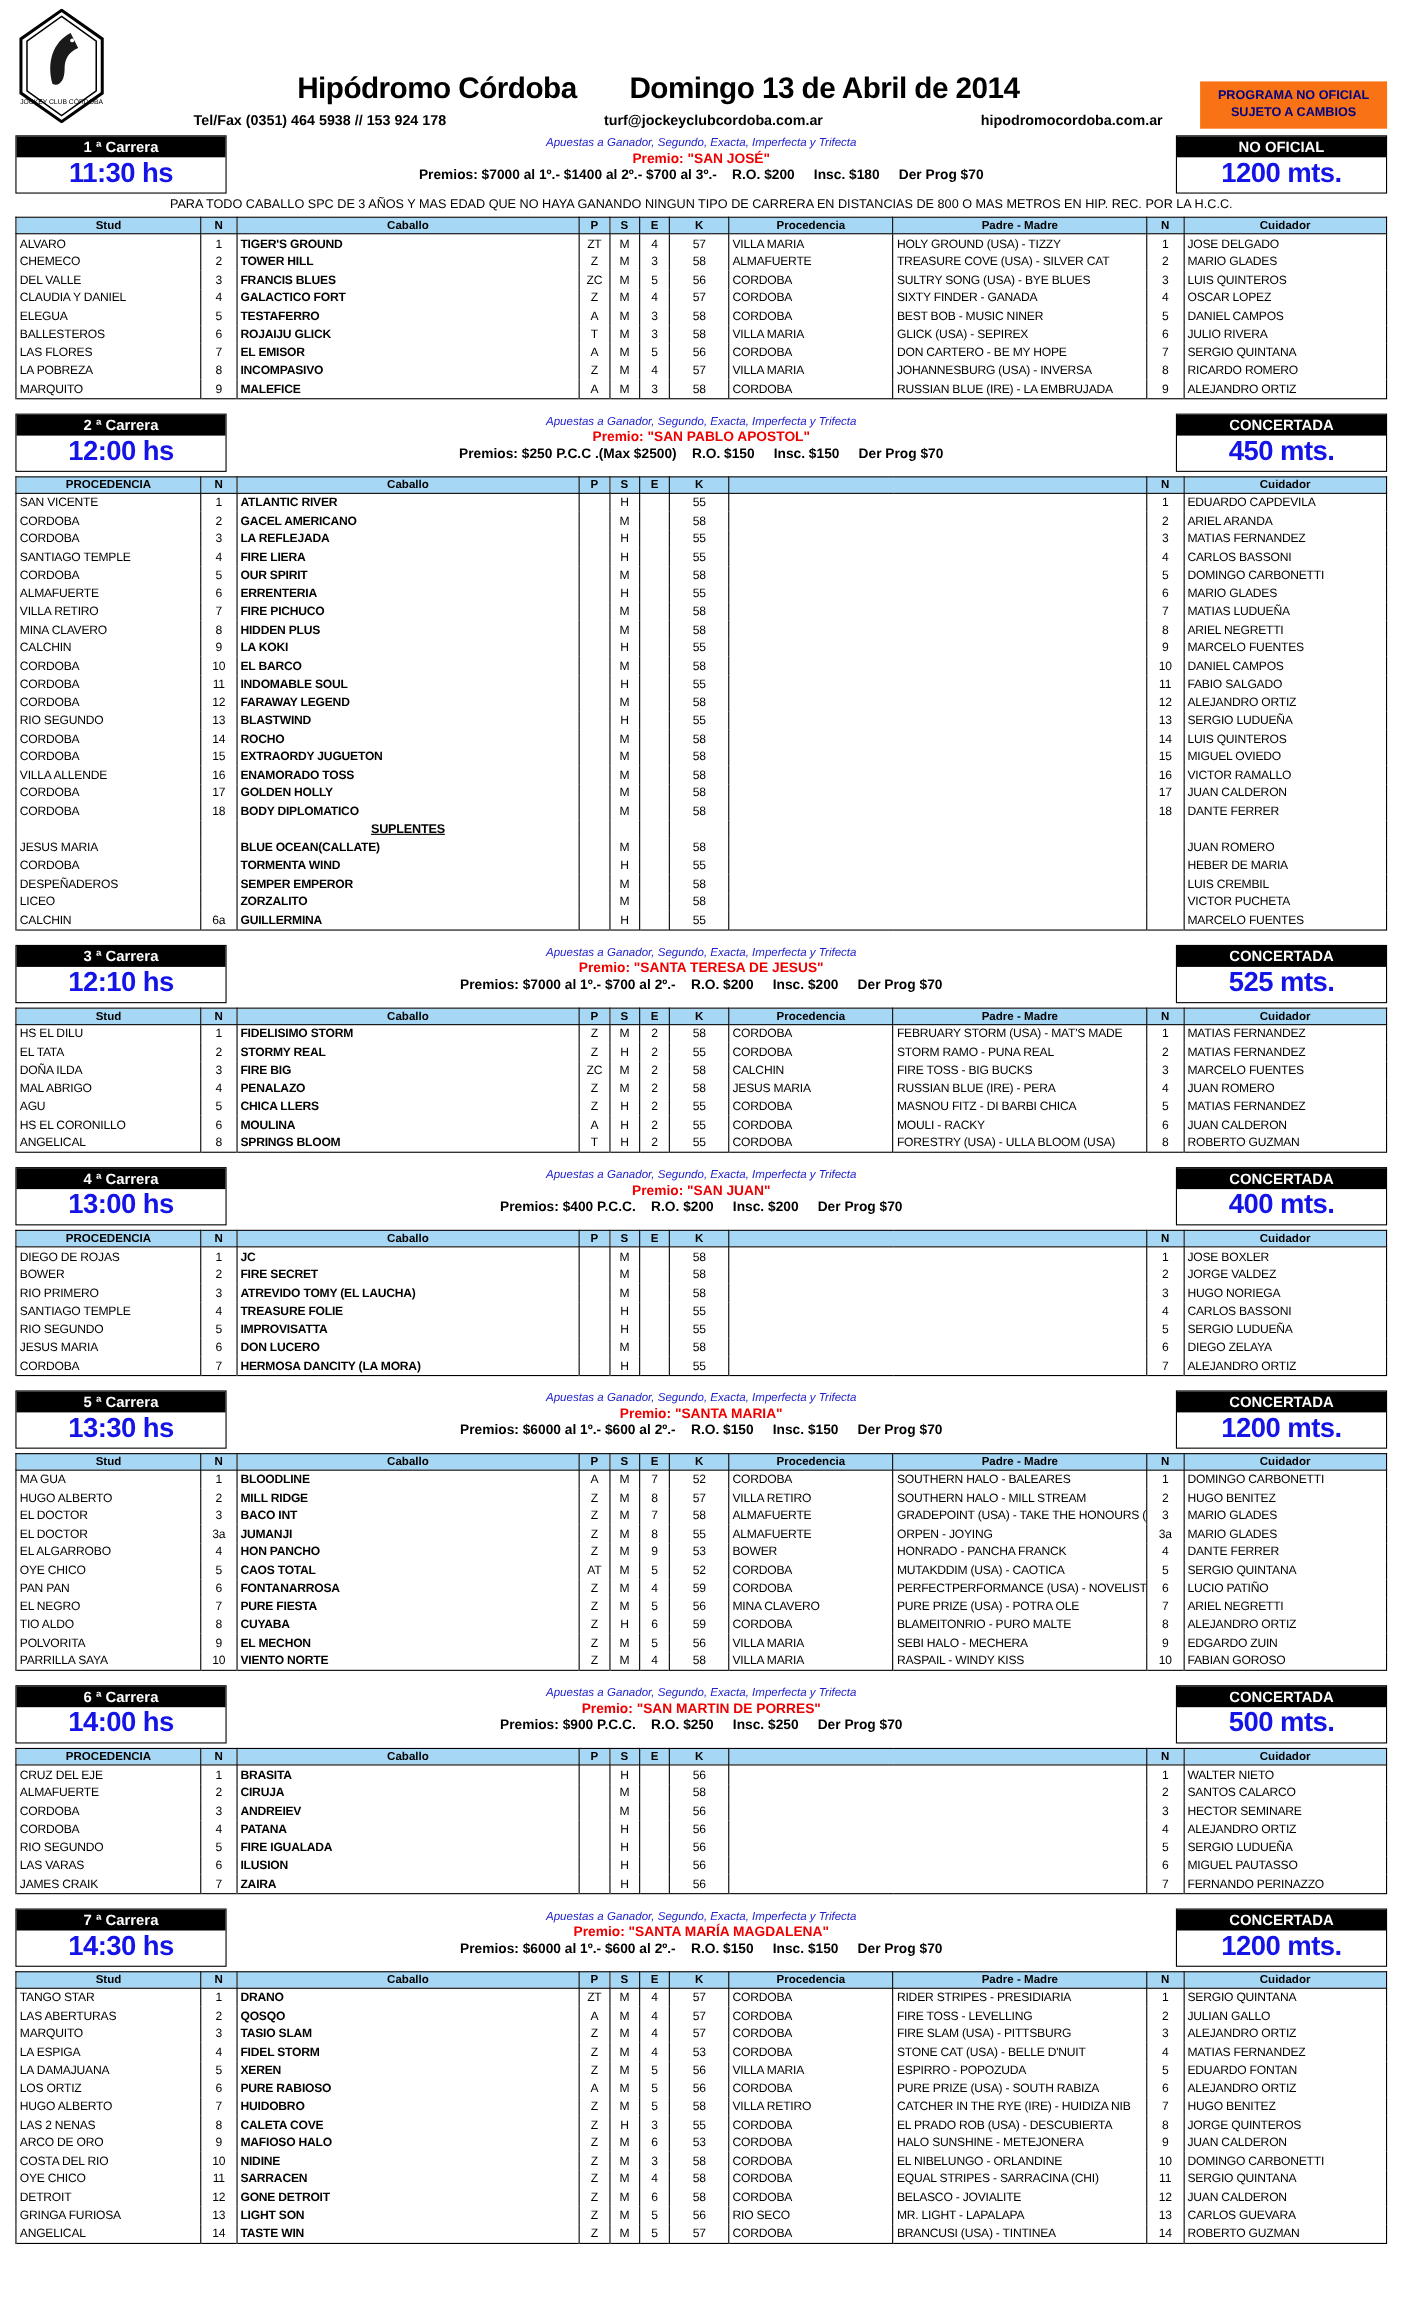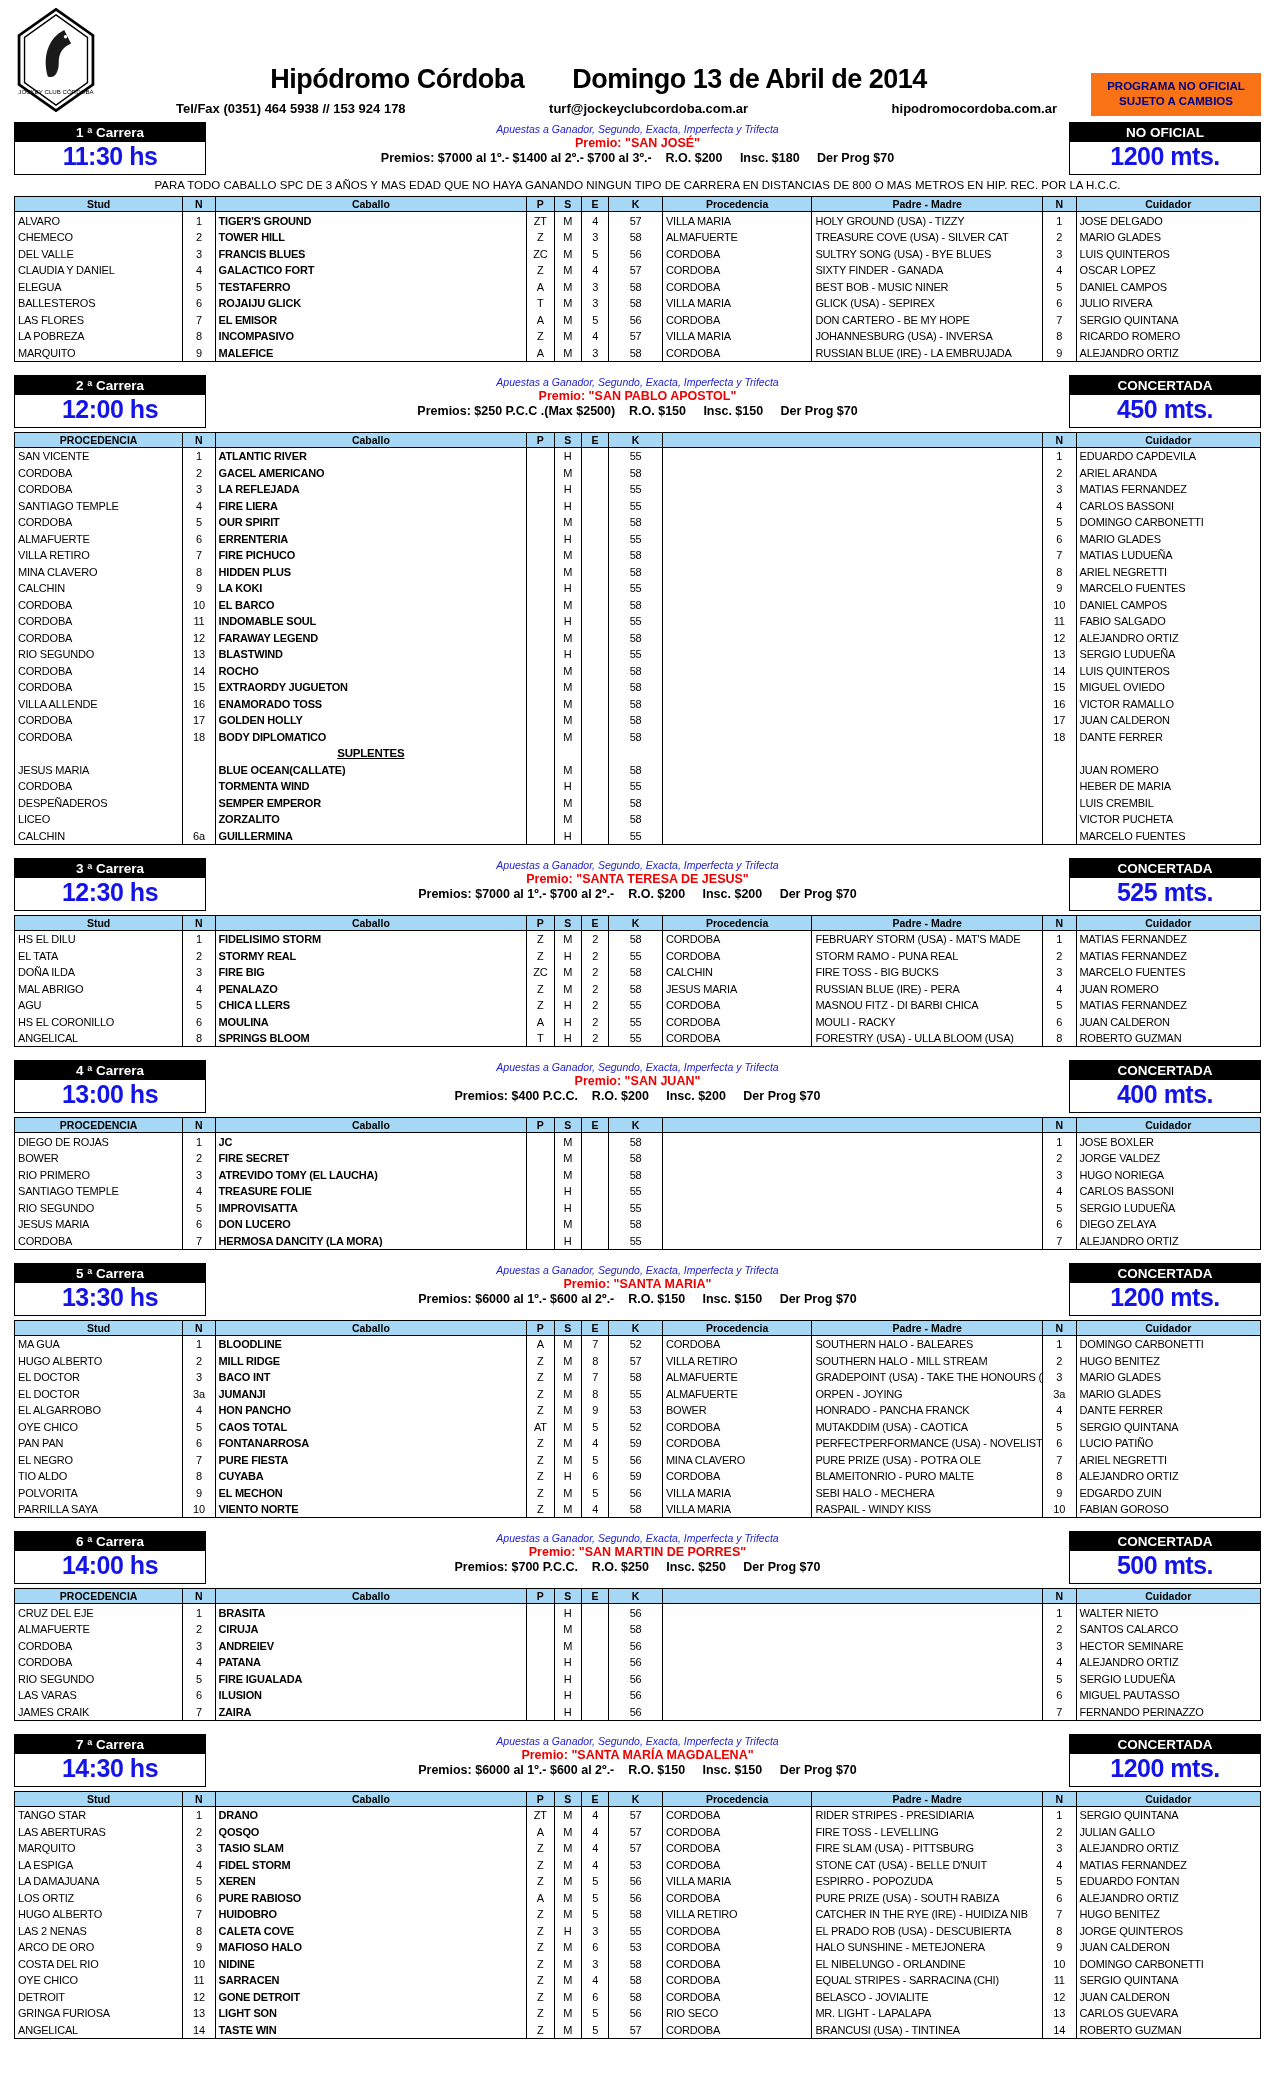--- a/index.html
+++ b/index.html
@@ -569,21 +569,21 @@
               <td class="c-n2"></td>
               <td class="c-cuid">MARCELO FUENTES</td>
             </tr>
           </tbody>
         </table>
       </section>
       <section class="race-section">
         <div class="race-head">
           <div class="race-box">
             <div class="race-box-bar">3 ª Carrera</div>
-            <div class="race-box-value">12:30 hs</div>
+            <div class="race-box-value">12:10 hs</div>
           </div>
           <div class="race-center">
             <div class="apuestas-line">Apuestas a Ganador, Segundo, Exacta, Imperfecta y Trifecta</div>
             <div class="premio-line">Premio: "SANTA TERESA DE JESUS"</div>
             <div class="premios-line">Premios: $7000 al 1º.- $700 al 2º.-    R.O. $200     Insc. $200     Der Prog $70</div>
           </div>
           <div class="race-box">
             <div class="race-box-bar">CONCERTADA</div>
             <div class="race-box-value">525 mts.</div>
           </div>
@@ -1038,21 +1038,21 @@
       </section>
       <section class="race-section">
         <div class="race-head">
           <div class="race-box">
             <div class="race-box-bar">6 ª Carrera</div>
             <div class="race-box-value">14:00 hs</div>
           </div>
           <div class="race-center">
             <div class="apuestas-line">Apuestas a Ganador, Segundo, Exacta, Imperfecta y Trifecta</div>
             <div class="premio-line">Premio: "SAN MARTIN DE PORRES"</div>
-            <div class="premios-line">Premios: $700 P.C.C.    R.O. $250     Insc. $250     Der Prog $70</div>
+            <div class="premios-line">Premios: $900 P.C.C.    R.O. $250     Insc. $250     Der Prog $70</div>
           </div>
           <div class="race-box">
             <div class="race-box-bar">CONCERTADA</div>
             <div class="race-box-value">500 mts.</div>
           </div>
         </div>
         <table class="race-table">
           <colgroup>
             <col style="width: 13.5%;">
             <col style="width: 2.6%;">

